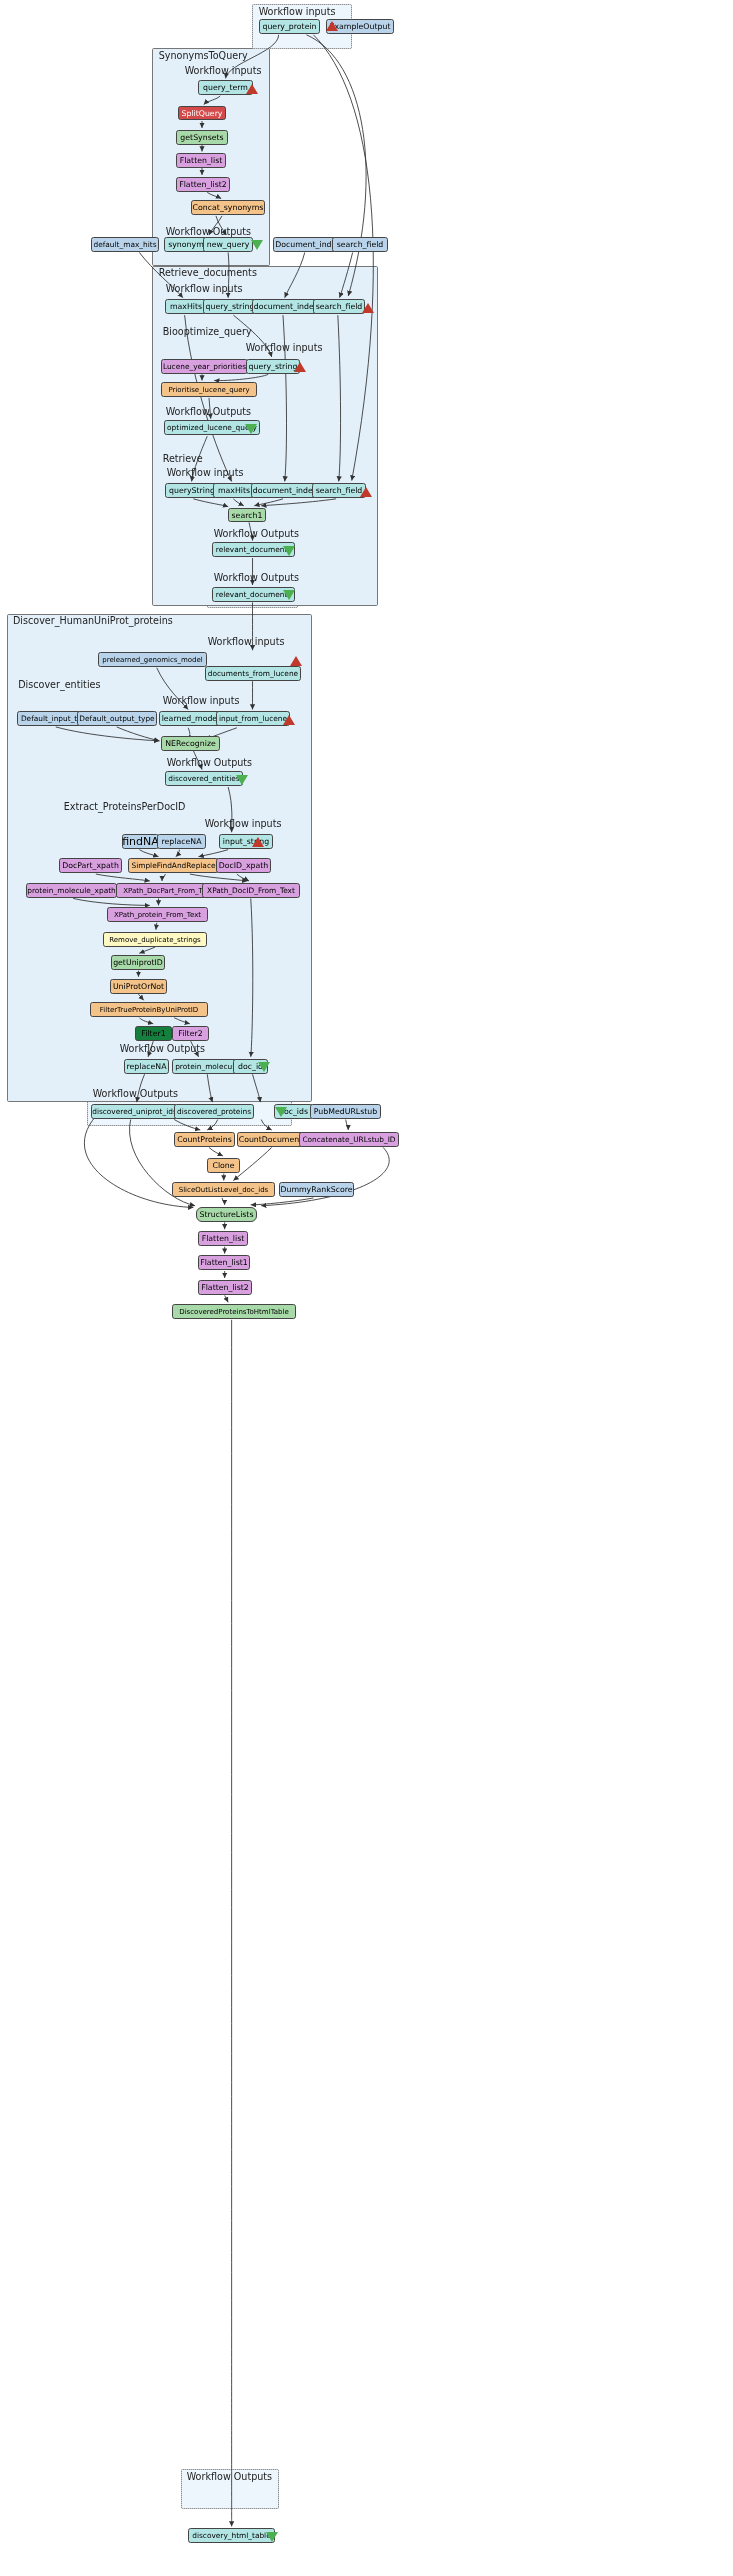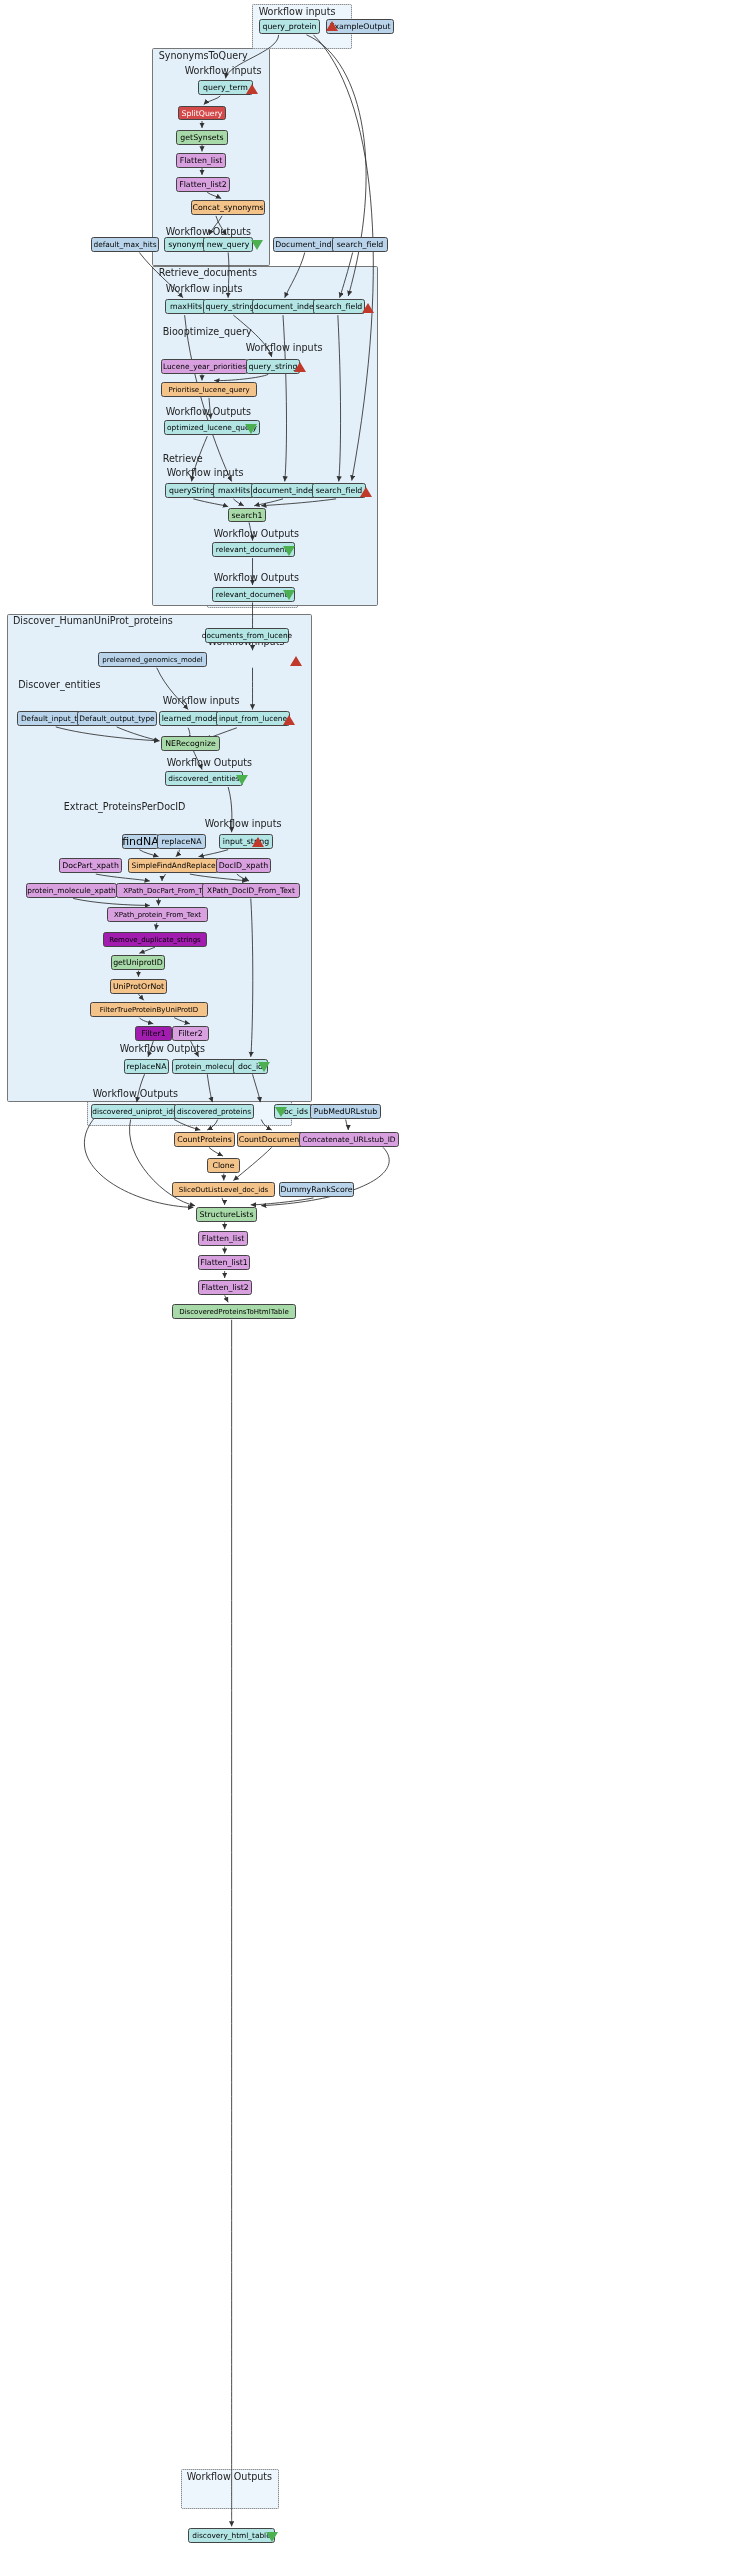--- a/index.html
+++ b/index.html
@@ -202,57 +202,57 @@
     <div class="box solid" style="left: 161px; top: 382px; width: 96px; height: 15px; background: rgb(244, 195, 138); font-size: 7px;">Prioritise_lucene_query</div>
     <div class="box solid" style="left: 164px; top: 420px; width: 96px; height: 15px; background: rgb(179, 229, 229); font-size: 7.4px;">optimized_lucene_query</div>
     <div class="box solid" style="left: 165px; top: 483px; width: 54px; height: 15px; background: rgb(179, 229, 229); font-size: 7.8px;">queryString</div>
     <div class="box solid" style="left: 213px; top: 483px; width: 42px; height: 15px; background: rgb(179, 229, 229); font-size: 7.8px;">maxHits</div>
     <div class="box solid" style="left: 251px; top: 483px; width: 68px; height: 15px; background: rgb(179, 229, 229); font-size: 7.8px;">document_index</div>
     <div class="box solid" style="left: 312px; top: 483px; width: 54px; height: 15px; background: rgb(179, 229, 229); font-size: 7.8px;">search_field</div>
     <div class="box solid" style="left: 228px; top: 508px; width: 38px; height: 14px; background: rgb(168, 217, 168); font-size: 7.8px;">search1</div>
     <div class="box solid" style="left: 212px; top: 542px; width: 83px; height: 15px; background: rgb(179, 229, 229); font-size: 7.4px;">relevant_documents</div>
     <div class="box solid" style="left: 212px; top: 587px; width: 83px; height: 15px; background: rgb(179, 229, 229); font-size: 7.4px;">relevant_documents</div>
     <div class="box solid" style="left: 98px; top: 652px; width: 109px; height: 15px; background: rgb(185, 212, 234); font-size: 7px;">prelearned_genomics_model</div>
-    <div class="box solid" style="left: 205px; top: 628px; width: 84px; height: 15px; background: rgb(179, 229, 229); font-size: 7.4px;">documents_from_lucene</div>
+    <div class="box solid" style="left: 205px; top: 666px; width: 96px; height: 15px; background: rgb(179, 229, 229); font-size: 7.4px;">documents_from_lucene</div>
     <div class="box solid" style="left: 17.4px; top: 711px; width: 77px; height: 15px; background: rgb(185, 212, 234); font-size: 7.4px;">Default_input_type</div>
     <div class="box solid" style="left: 77px; top: 711px; width: 80px; height: 15px; background: rgb(185, 212, 234); font-size: 7.4px;">Default_output_type</div>
     <div class="box solid" style="left: 159px; top: 711px; width: 63px; height: 15px; background: rgb(179, 229, 229); font-size: 7.8px;">learned_model</div>
     <div class="box solid" style="left: 216px; top: 711px; width: 74px; height: 15px; background: rgb(179, 229, 229); font-size: 7.4px;">input_from_lucene</div>
     <div class="box solid" style="left: 161px; top: 736px; width: 59px; height: 15px; background: rgb(168, 217, 168); font-size: 7.8px;">NERecognize</div>
     <div class="box solid" style="left: 165px; top: 771px; width: 78px; height: 15px; background: rgb(179, 229, 229); font-size: 7.4px;">discovered_entities</div>
     <div class="box solid" style="left: 122px; top: 834px; width: 37px; height: 15px; background: rgb(185, 212, 234); font-size: 11px;">findNA</div>
     <div class="box solid" style="left: 157px; top: 834px; width: 49px; height: 15px; background: rgb(185, 212, 234); font-size: 7.8px;">replaceNA</div>
     <div class="box solid" style="left: 219px; top: 834px; width: 54px; height: 15px; background: rgb(179, 229, 229); font-size: 7.8px;">input_string</div>
     <div class="box solid" style="left: 59px; top: 858px; width: 63px; height: 15px; background: rgb(217, 160, 224); font-size: 7.8px;">DocPart_xpath</div>
     <div class="box solid" style="left: 128px; top: 858px; width: 91px; height: 15px; background: rgb(244, 195, 138); font-size: 7.4px;">SimpleFindAndReplace</div>
     <div class="box solid" style="left: 216px; top: 858px; width: 55px; height: 15px; background: rgb(217, 160, 224); font-size: 7.8px;">DocID_xpath</div>
     <div class="box solid" style="left: 26px; top: 883px; width: 91px; height: 15px; background: rgb(217, 160, 224); font-size: 7.4px;">protein_molecule_xpath</div>
     <div class="box solid" style="left: 116px; top: 883px; width: 104px; height: 15px; background: rgb(217, 160, 224); font-size: 7px;">XPath_DocPart_From_Text</div>
     <div class="box solid" style="left: 202px; top: 883px; width: 98px; height: 15px; background: rgb(217, 160, 224); font-size: 7.4px;">XPath_DocID_From_Text</div>
     <div class="box solid" style="left: 107px; top: 907px; width: 101px; height: 15px; background: rgb(217, 160, 224); font-size: 7px;">XPath_protein_From_Text</div>
-    <div class="box solid" style="left: 103px; top: 932px; width: 104px; height: 15px; background: #a21caf; font-size: 7px;">Remove_duplicate_strings</div>
+    <div class="box solid" style="left: 103px; top: 932px; width: 104px; height: 15px; background: #fef9c3; font-size: 7px;">Remove_duplicate_strings</div>
     <div class="box solid" style="left: 111px; top: 955px; width: 54px; height: 15px; background: rgb(168, 217, 168); font-size: 7.8px;">getUniprotID</div>
     <div class="box solid" style="left: 110px; top: 979px; width: 57px; height: 15px; background: rgb(244, 195, 138); font-size: 7.8px;">UniProtOrNot</div>
     <div class="box solid" style="left: 90px; top: 1002px; width: 118px; height: 15px; background: rgb(244, 195, 138); font-size: 7px;">FilterTrueProteinByUniProtID</div>
-    <div class="box solid" style="left: 135px; top: 1026px; width: 37px; height: 15px; background: #a21caf; font-size: 7.8px;">Filter1</div>
+    <div class="box solid" style="left: 135px; top: 1026px; width: 37px; height: 15px; background: #15803d; font-size: 7.8px;">Filter1</div>
     <div class="box solid" style="left: 172px; top: 1026px; width: 37px; height: 15px; background: rgb(217, 160, 224); font-size: 7.8px;">Filter2</div>
     <div class="box solid" style="left: 124px; top: 1059px; width: 45px; height: 15px; background: rgb(179, 229, 229); font-size: 7.8px;">replaceNA</div>
     <div class="box solid" style="left: 172px; top: 1059px; width: 70px; height: 15px; background: rgb(179, 229, 229); font-size: 7.4px;">protein_molecule</div>
     <div class="box solid" style="left: 233px; top: 1059px; width: 35px; height: 15px; background: rgb(179, 229, 229); font-size: 7.8px;">doc_id</div>
     <div class="box solid" style="left: 91px; top: 1104px; width: 87px; height: 15px; background: rgb(179, 229, 229); font-size: 7.4px;">discovered_uniprot_ids</div>
     <div class="box solid" style="left: 174px; top: 1104px; width: 80px; height: 15px; background: rgb(179, 229, 229); font-size: 7.4px;">discovered_proteins</div>
     <div class="box solid" style="left: 242px; top: 1104px; width: 39px; height: 15px; background: rgb(179, 229, 229); font-size: 7.8px; margin-left: 32px;">doc_ids</div>
     <div class="box solid" style="left: 310px; top: 1104px; width: 71px; height: 15px; background: rgb(185, 212, 234); font-size: 7.8px;">PubMedURLstub</div>
     <div class="box solid" style="left: 174px; top: 1132px; width: 61px; height: 15px; background: rgb(244, 195, 138); font-size: 7.8px;">CountProteins</div>
     <div class="box solid" style="left: 237px; top: 1132px; width: 71px; height: 15px; background: rgb(244, 195, 138); font-size: 7.8px;">CountDocuments</div>
     <div class="box solid" style="left: 299px; top: 1132px; width: 100px; height: 15px; background: rgb(217, 160, 224); font-size: 7.4px;">Concatenate_URLstub_ID</div>
     <div class="box solid" style="left: 207px; top: 1158px; width: 33px; height: 15px; background: rgb(244, 195, 138); font-size: 7.8px;">Clone</div>
     <div class="box solid" style="left: 172px; top: 1182px; width: 103px; height: 15px; background: rgb(244, 195, 138); font-size: 7px;">SliceOutListLevel_doc_ids</div>
     <div class="box solid" style="left: 279px; top: 1182px; width: 75px; height: 15px; background: rgb(185, 212, 234); font-size: 7.8px;">DummyRankScore</div>
-    <div class="box solid" style="left: 196px; top: 1207px; width: 61px; height: 15px; background: rgb(168, 217, 168); font-size: 7.8px;">StructureLists</div>
+    <div class="box solid" style="left: 196px; top: 1207px; width: 61px; height: 15px; background: rgb(168, 217, 168); font-size: 7.8px; border-radius: 6px;">StructureLists</div>
     <div class="box solid" style="left: 198px; top: 1231px; width: 50px; height: 15px; background: rgb(217, 160, 224); font-size: 7.8px;">Flatten_list</div>
     <div class="box solid" style="left: 198px; top: 1255px; width: 52px; height: 15px; background: rgb(217, 160, 224); font-size: 7.8px;">Flatten_list1</div>
     <div class="box solid" style="left: 198px; top: 1280px; width: 54px; height: 15px; background: rgb(217, 160, 224); font-size: 7.8px;">Flatten_list2</div>
     <div class="box solid" style="left: 172px; top: 1304px; width: 124px; height: 15px; background: rgb(168, 217, 168); font-size: 7px;">DiscoveredProteinsToHtmlTable</div>
     <div class="box solid" style="left: 188px; top: 2528px; width: 87px; height: 15px; background: rgb(179, 229, 229); font-size: 7.4px;">discovery_html_table</div>
     <div class="tri" style="left: 326px; top: 21px; border-left: 6.1px solid transparent; border-right: 6.1px solid transparent; border-bottom: 10.4px solid rgb(192, 57, 43);"></div>
     <div class="tri" style="left: 246px; top: 84px; border-left: 6.1px solid transparent; border-right: 6.1px solid transparent; border-bottom: 10.4px solid rgb(192, 57, 43);"></div>
     <div class="tri" style="left: 251px; top: 240px; border-left: 6.1px solid transparent; border-right: 6.1px solid transparent; border-top: 10.4px solid rgb(76, 175, 80);"></div>
     <div class="tri" style="left: 362px; top: 303px; border-left: 6.1px solid transparent; border-right: 6.1px solid transparent; border-bottom: 10.4px solid rgb(192, 57, 43);"></div>
     <div class="tri" style="left: 294px; top: 362px; border-left: 6.1px solid transparent; border-right: 6.1px solid transparent; border-bottom: 10.4px solid rgb(192, 57, 43);"></div>

